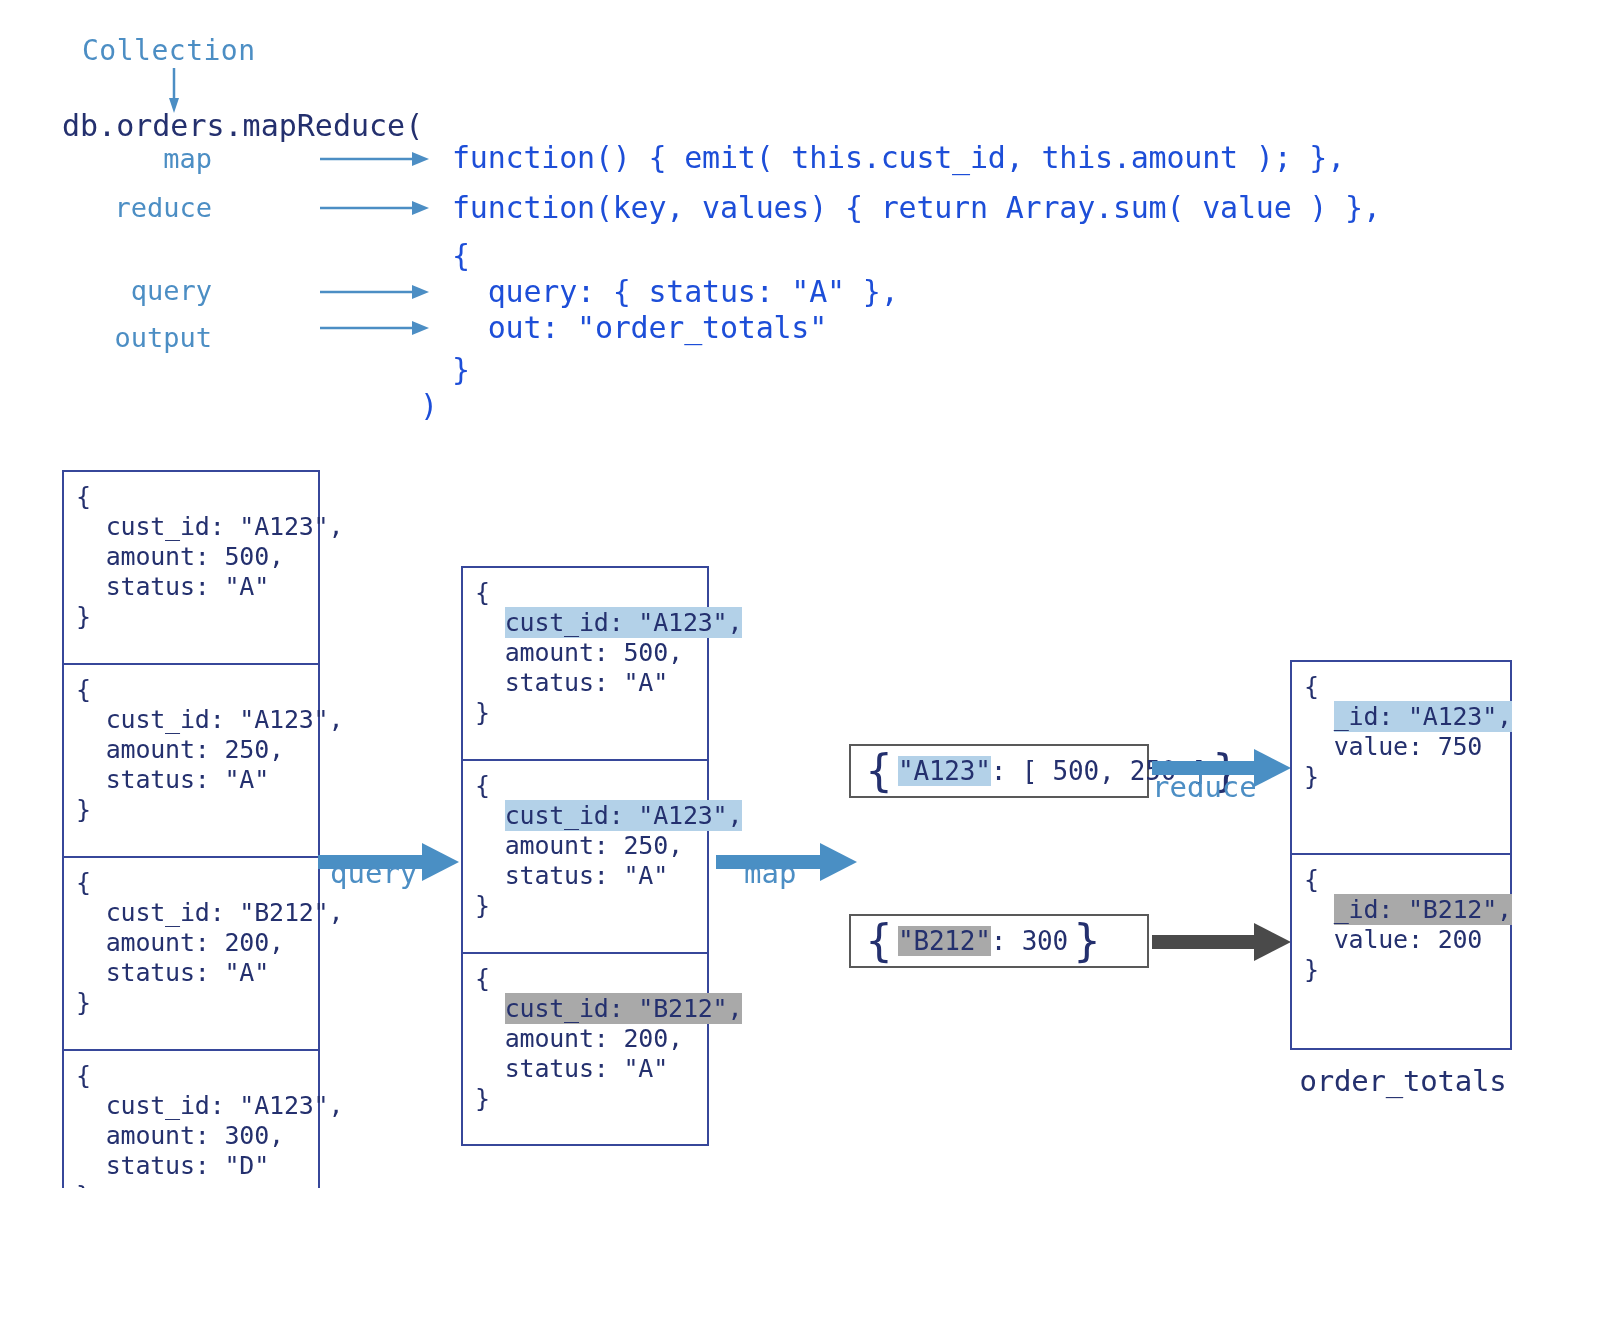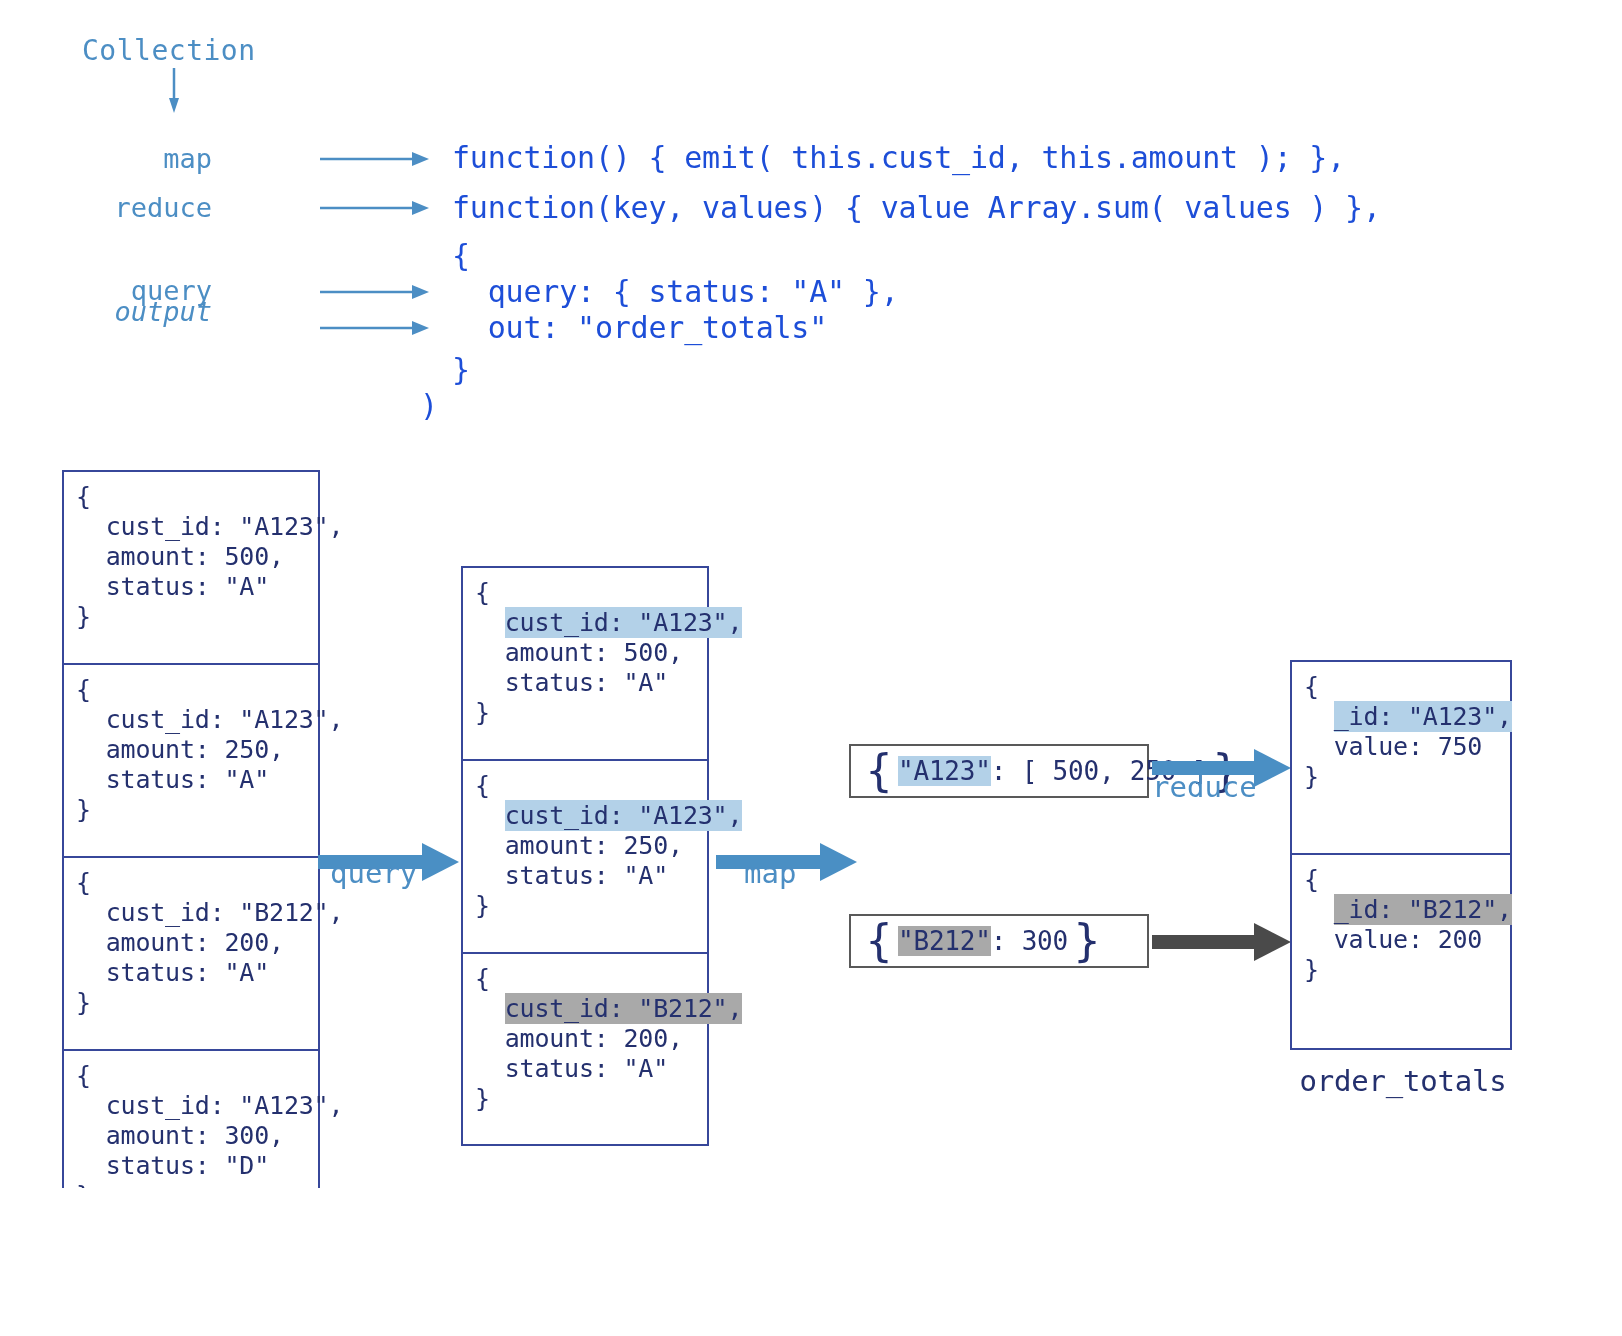--- a/index.html
+++ b/index.html
@@ -126,45 +126,46 @@
 
 <div id="stage">
 
   <div class="abs collection-label">Collection</div>
 
   <svg class="abs collection-arrow" viewBox="0 0 12 46" width="12" height="46">
     <line x1="6" y1="0" x2="6" y2="33" stroke="#4c8ec4" stroke-width="2.5"></line>
     <polygon points="1,30 11,30 6,45" fill="#4c8ec4"></polygon>
   </svg>
 
+  <div class="abs call-head">db.orders.mapReduce(</div>
 
   <div class="abs param-label" style="left:32px; top:143px;">map</div>
   <svg class="abs param-arrow" style="left:320px; top:148px;" viewBox="0 0 110 22" width="110" height="22">
     <line x1="0" y1="11" x2="96" y2="11" stroke="#4c8ec4" stroke-width="2.5"></line>
     <polygon points="92,4 92,18 109,11" fill="#4c8ec4"></polygon>
   </svg>
   <div class="abs code-line" style="left:452px; top:140px;">function() { emit( this.cust_id, this.amount ); },</div>
 
   <div class="abs param-label" style="left:32px; top:192px;">reduce</div>
   <svg class="abs param-arrow" style="left:320px; top:197px;" viewBox="0 0 110 22" width="110" height="22">
     <line x1="0" y1="11" x2="96" y2="11" stroke="#4c8ec4" stroke-width="2.5"></line>
     <polygon points="92,4 92,18 109,11" fill="#4c8ec4"></polygon>
   </svg>
-  <div class="abs code-line" style="left:452px; top:190px;">function(key, values) { value Array.sum( values ) },</div>
+  <div class="abs code-line" style="left:452px; top:190px;">function(key, values) { return Array.sum( value ) },</div>
 
   <div class="abs code-line" style="left:452px; top:238px;">{</div>
 
   <div class="abs param-label" style="left:32px; top:275px;">query</div>
   <svg class="abs param-arrow" style="left:320px; top:281px;" viewBox="0 0 110 22" width="110" height="22">
     <line x1="0" y1="11" x2="96" y2="11" stroke="#4c8ec4" stroke-width="2.5"></line>
     <polygon points="92,4 92,18 109,11" fill="#4c8ec4"></polygon>
   </svg>
   <div class="abs code-line" style="left:452px; top:274px;">  query: { status: "A" },</div>
 
-  <div class="abs param-label" style="left:32px; top:296px;font-style:italic;">output</div>
+  <div class="abs param-label" style="left:32px; top:322px;">output</div>
   <svg class="abs param-arrow" style="left:320px; top:317px;" viewBox="0 0 110 22" width="110" height="22">
     <line x1="0" y1="11" x2="96" y2="11" stroke="#4c8ec4" stroke-width="2.5"></line>
     <polygon points="92,4 92,18 109,11" fill="#4c8ec4"></polygon>
   </svg>
   <div class="abs code-line" style="left:452px; top:310px;">  out: "order_totals"</div>
 
   <div class="abs code-line" style="left:452px; top:352px;">}</div>
   <div class="abs code-line" style="left:420px; top:388px;">)</div>
 
   <div class="abs docbox" style="left:62px; top:470px; width:258px; height:772px;">

